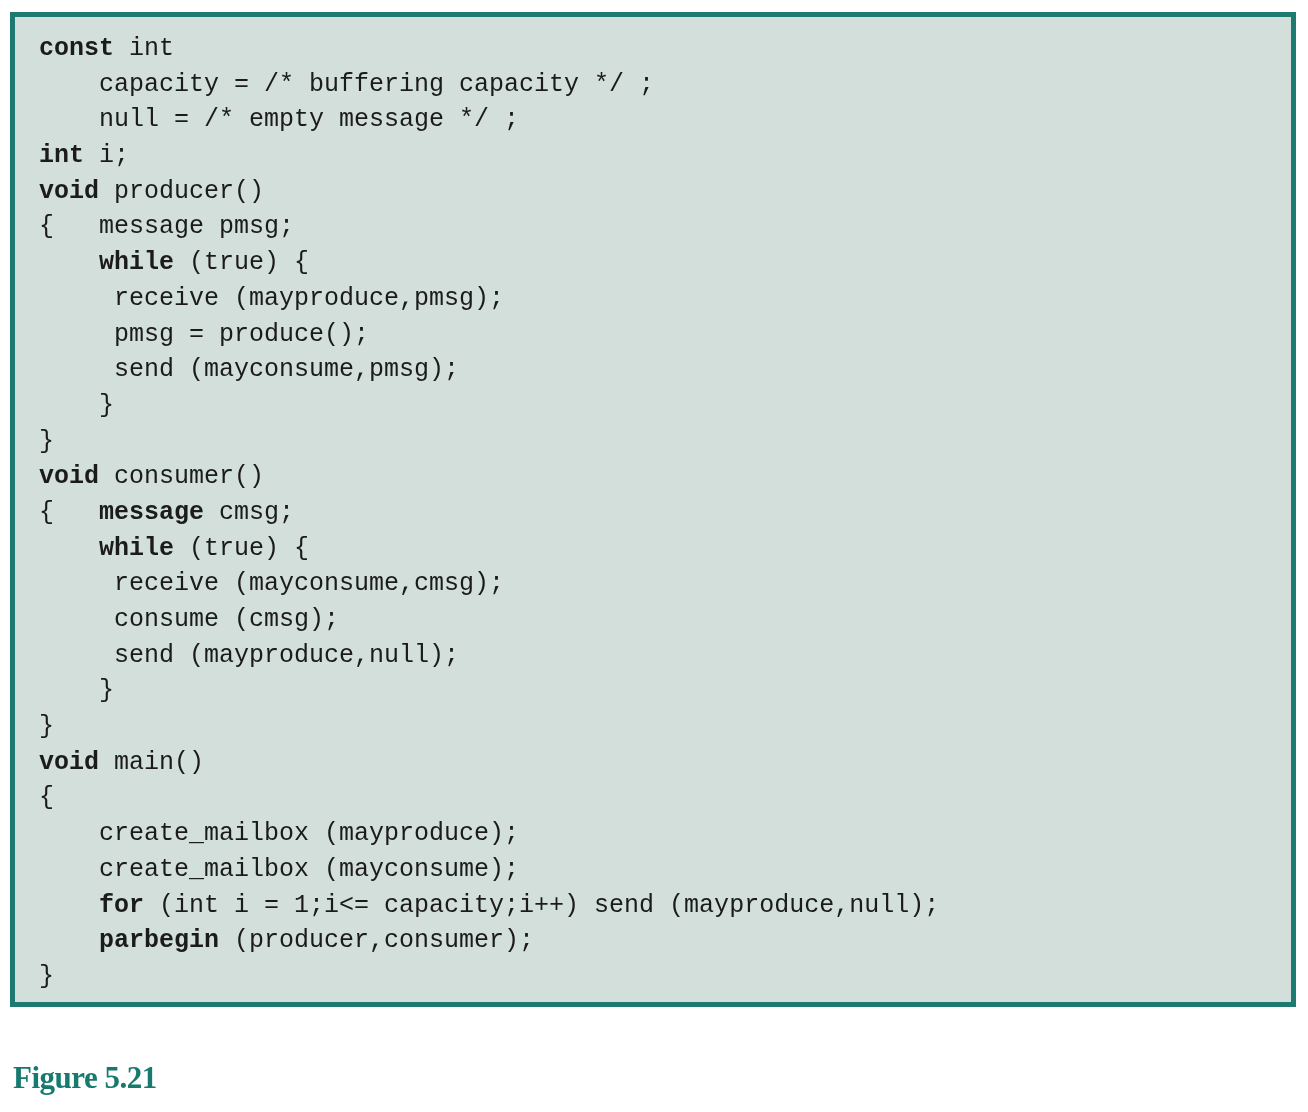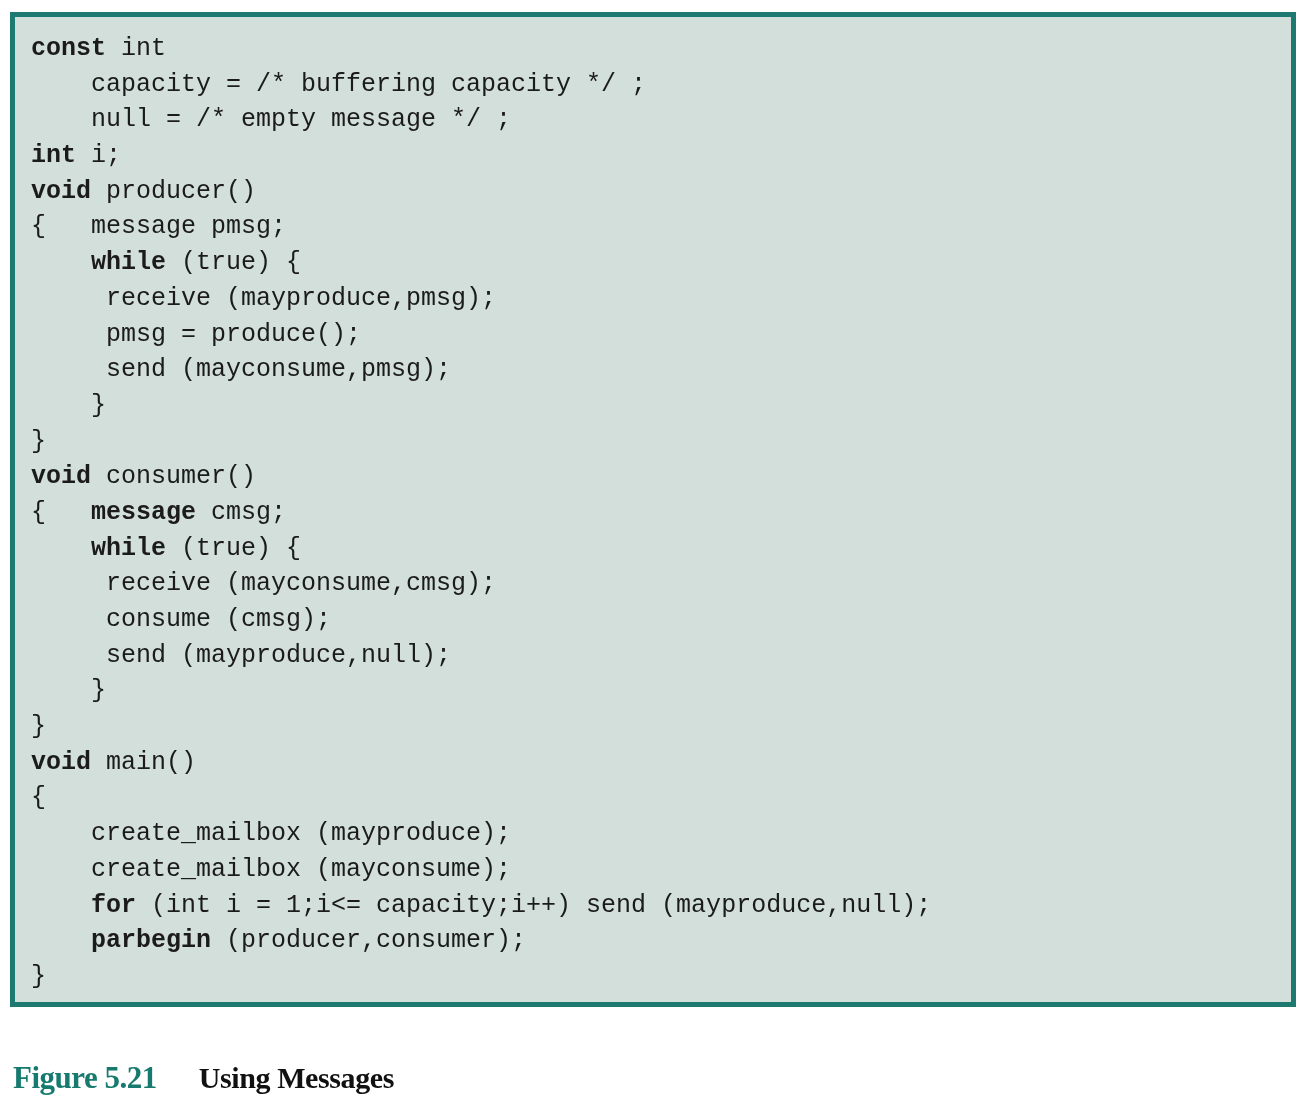--- a/index.html
+++ b/index.html
@@ -23,21 +23,21 @@
     font-family: "Liberation Serif", serif;
   }
   .code-panel {
     position: absolute;
     left: 10px;
     top: 12px;
     width: 1286px;
     height: 995px;
     border: 5px solid var(--border-color);
     background: var(--panel-bg);
-    padding: 14px 10px 10px 16px;
+    padding: 14px 10px 10px 24px;
   }
   .code-listing {
     margin: 0;
     font-family: "Liberation Mono", "DejaVu Sans Mono", monospace;
     font-size: 25px;
     line-height: 35.7px;
     color: var(--code-color);
     white-space: pre;
   }
   .code-line {
@@ -77,15 +77,14 @@
 </head>
 <body>
 
 <div class="code-panel">
   <pre class="code-listing" id="code-listing"><div class="code-line"><span class="kw">const</span><span> int</span></div><div class="code-line"><span>    capacity = /* buffering capacity */ ;</span></div><div class="code-line"><span>    null = /* empty message */ ;</span></div><div class="code-line"><span class="kw">int</span><span> i;</span></div><div class="code-line"><span class="kw">void</span><span> producer()</span></div><div class="code-line"><span>{   message pmsg;</span></div><div class="code-line"><span>    </span><span class="kw">while</span><span> (true) {</span></div><div class="code-line"><span>     receive (mayproduce,pmsg);</span></div><div class="code-line"><span>     pmsg = produce();</span></div><div class="code-line"><span>     send (mayconsume,pmsg);</span></div><div class="code-line"><span>    }</span></div><div class="code-line"><span>}</span></div><div class="code-line"><span class="kw">void</span><span> consumer()</span></div><div class="code-line"><span>{   </span><span class="kw">message</span><span> cmsg;</span></div><div class="code-line"><span>    </span><span class="kw">while</span><span> (true) {</span></div><div class="code-line"><span>     receive (mayconsume,cmsg);</span></div><div class="code-line"><span>     consume (cmsg);</span></div><div class="code-line"><span>     send (mayproduce,null);</span></div><div class="code-line"><span>    }</span></div><div class="code-line"><span>}</span></div><div class="code-line"><span class="kw">void</span><span> main()</span></div><div class="code-line"><span>{</span></div><div class="code-line"><span>    create_mailbox (mayproduce);</span></div><div class="code-line"><span>    create_mailbox (mayconsume);</span></div><div class="code-line"><span>    </span><span class="kw">for</span><span> (int i = 1;i&lt;= capacity;i++) send (mayproduce,null);</span></div><div class="code-line"><span>    </span><span class="kw">parbegin</span><span> (producer,consumer);</span></div><div class="code-line"><span>}</span></div></pre>
 </div>
 
 <div class="figure-caption">
   <div class="figure-label">Figure 5.21</div>
   <div class="figure-title">
-    <div>Using Messages</div>
   </div>
 </div>
 
 </body></html>

